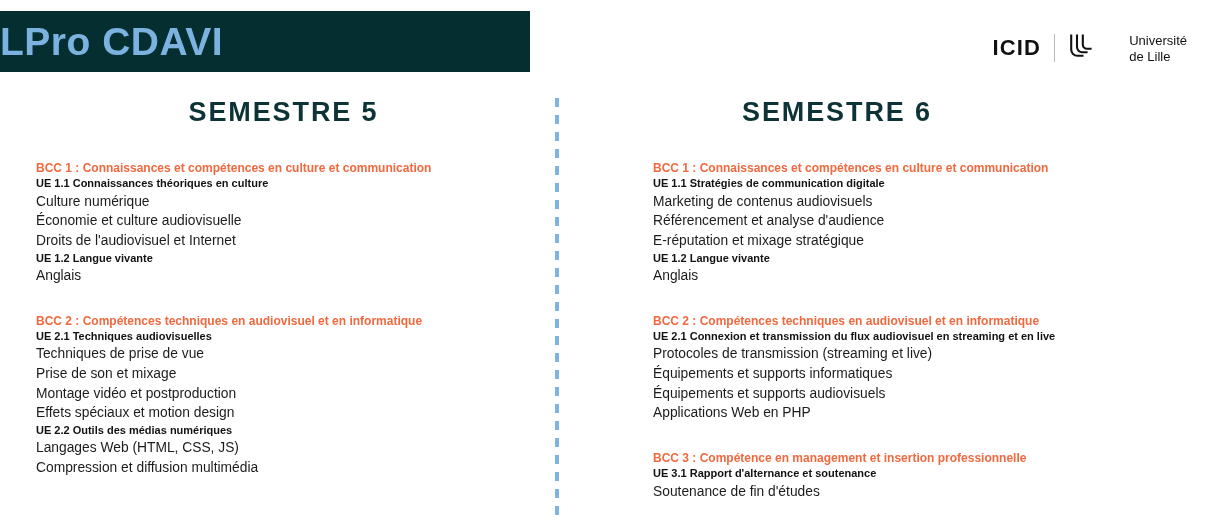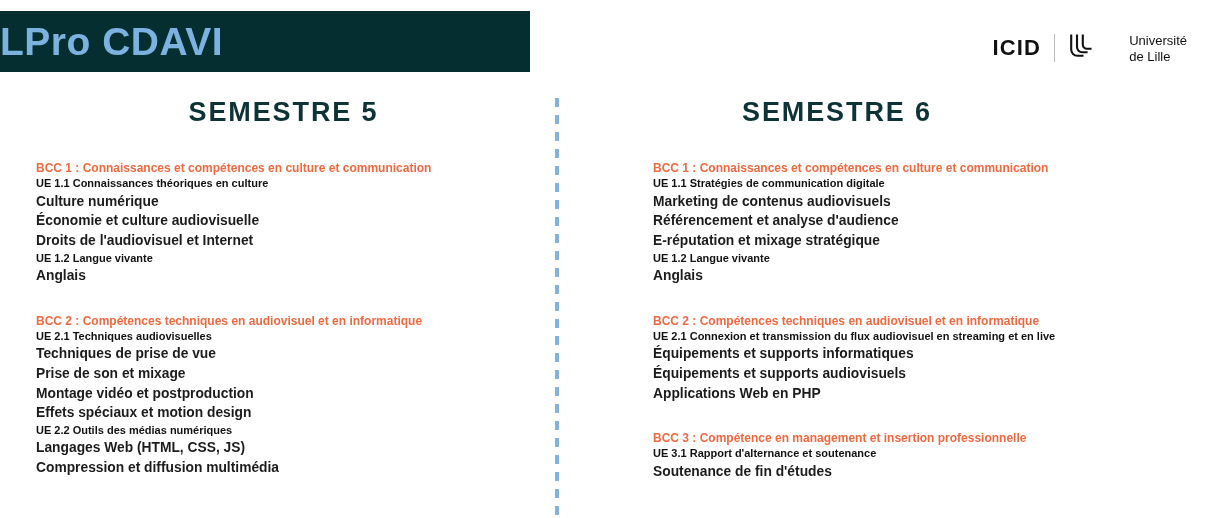--- a/index.html
+++ b/index.html
@@ -135,21 +135,21 @@
   .ue-title {
     color: #121212;
     font-size: 11px;
     font-weight: bold;
     line-height: 1.42;
     white-space: nowrap;
   }
   .course-item {
     color: #1c1c1c;
     font-size: 13.8px;
-    font-weight: bold;
+    font-weight: normal;
     line-height: 1.42;
     white-space: nowrap;
   }
 </style>
 </head>
 <body>
 
 <div class="header-row">
   <div class="title-banner">
     <span class="title-banner-text">LPro CDAVI</span>
@@ -211,20 +211,21 @@
           <div class="ue-title">UE 1.1 Stratégies de communication digitale</div>
           <div class="course-item">Marketing de contenus audiovisuels</div>
           <div class="course-item">Référencement et analyse d'audience</div>
           <div class="course-item">E-réputation et mixage stratégique</div>
           <div class="ue-title">UE 1.2 Langue vivante</div>
           <div class="course-item">Anglais</div>
         </div>
         <div class="bcc-group">
           <div class="bcc-title">BCC 2 : Compétences techniques en audiovisuel et en informatique</div>
           <div class="ue-title">UE 2.1 Connexion et transmission du flux audiovisuel en streaming et en live</div>
+          <div class="course-item">Protocoles de transmission (streaming et live)</div>
           <div class="course-item">Équipements et supports informatiques</div>
           <div class="course-item">Équipements et supports audiovisuels</div>
           <div class="course-item">Applications Web en PHP</div>
         </div>
         <div class="bcc-group">
           <div class="bcc-title">BCC 3 : Compétence en management et insertion professionnelle</div>
           <div class="ue-title">UE 3.1 Rapport d'alternance et soutenance</div>
           <div class="course-item">Soutenance de fin d'études</div>
         </div>
       </div>

